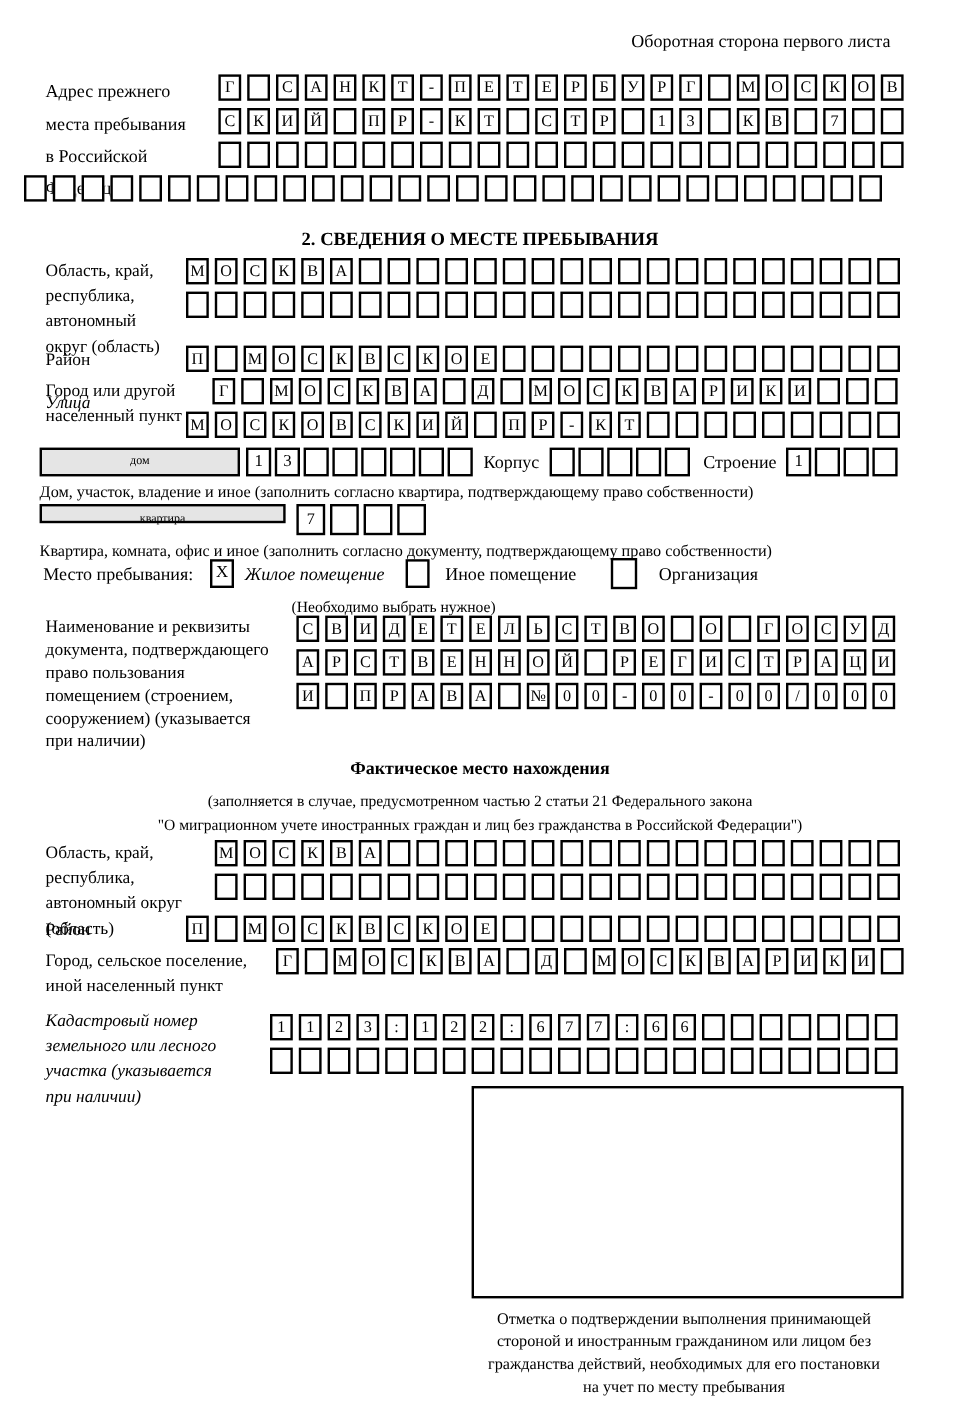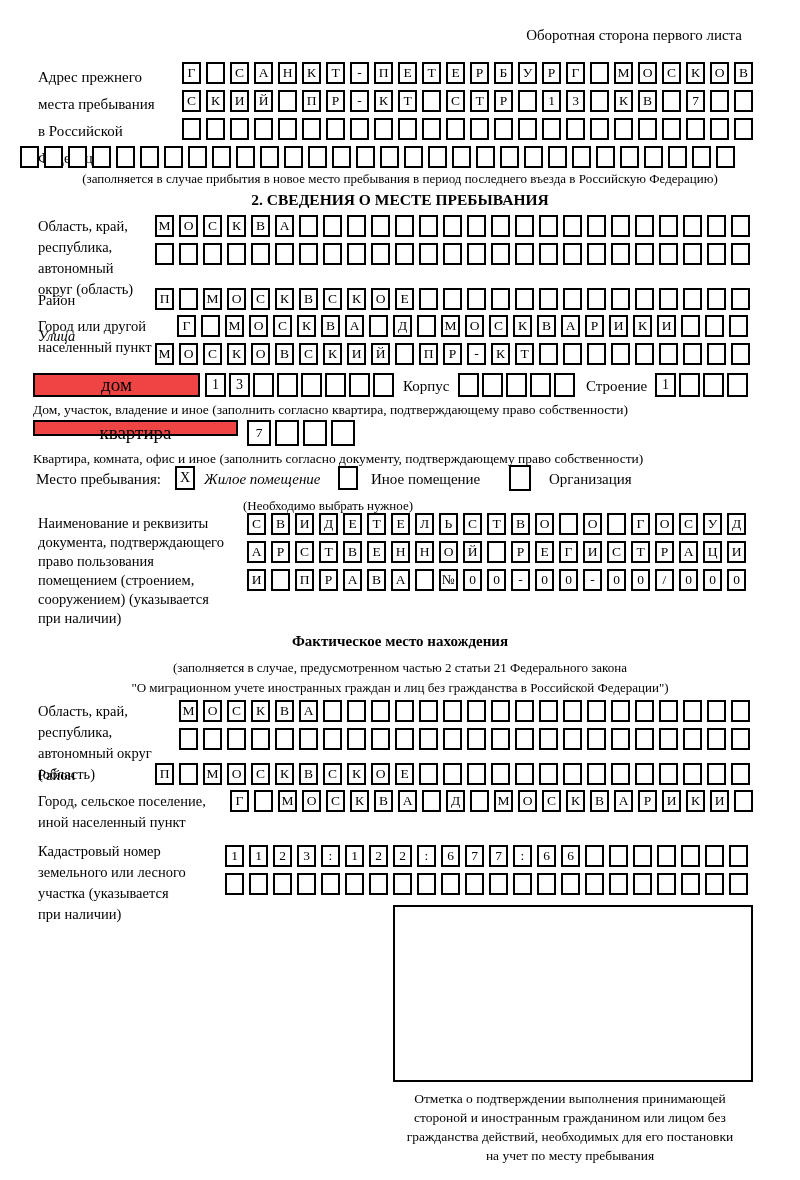--- a/index.html
+++ b/index.html
@@ -11,21 +11,21 @@
   .cr{position:absolute;white-space:nowrap;height:22px;}
   .cell{
     display:inline-block;box-sizing:border-box;width:19px;height:22px;
     border:2px solid #000;margin-right:5px;text-align:center;
     font-size:13.5px;line-height:18px;vertical-align:top;background:#fff;
   }
   .cell.big{width:21px;height:24px;margin-right:3px;line-height:20px;font-size:14px;}
   .cell.kv{width:24px;height:26px;margin-right:4px;line-height:22px;}
   .titlebox{
     position:absolute;box-sizing:border-box;border:2px solid #000;
-    text-align:center;font-size:19px;background:#ef4444;
+    text-align:center;font-size:10px;background:#e5e5e5;
   }
   .center{position:absolute;left:0;width:800px;text-align:center;}
   .sect-title{font-weight:bold;font-size:15.5px;}
   .note{font-size:13px;}
   .caption{position:absolute;font-size:13.5px;white-space:nowrap;}
   .chk{
     position:absolute;box-sizing:border-box;width:20px;height:24px;border:2px solid #000;
     text-align:center;font-size:14px;line-height:20px;background:#fff;
   }
   .stamp{position:absolute;box-sizing:border-box;border:2px solid #000;background:#fff;}
@@ -41,21 +41,20 @@
   <div class="lbl" style="left:38px;top:64px;line-height:27px;font-size:15px;">
       <div>Адрес прежнего</div>
       <div>места пребывания</div>
       <div>в Российской</div>
       <div>Федерации</div>
     </div>
   <div class="cr" style="left:182px;top:62px;"><span class="cell">Г</span><span class="cell"></span><span class="cell">С</span><span class="cell">А</span><span class="cell">Н</span><span class="cell">К</span><span class="cell">Т</span><span class="cell">-</span><span class="cell">П</span><span class="cell">Е</span><span class="cell">Т</span><span class="cell">Е</span><span class="cell">Р</span><span class="cell">Б</span><span class="cell">У</span><span class="cell">Р</span><span class="cell">Г</span><span class="cell"></span><span class="cell">М</span><span class="cell">О</span><span class="cell">С</span><span class="cell">К</span><span class="cell">О</span><span class="cell">В</span></div>
   <div class="cr" style="left:182px;top:90px;"><span class="cell">С</span><span class="cell">К</span><span class="cell">И</span><span class="cell">Й</span><span class="cell"></span><span class="cell">П</span><span class="cell">Р</span><span class="cell">-</span><span class="cell">К</span><span class="cell">Т</span><span class="cell"></span><span class="cell">С</span><span class="cell">Т</span><span class="cell">Р</span><span class="cell"></span><span class="cell">1</span><span class="cell">3</span><span class="cell"></span><span class="cell">К</span><span class="cell">В</span><span class="cell"></span><span class="cell">7</span><span class="cell"></span><span class="cell"></span></div>
   <div class="cr" style="left:182px;top:118px;"><span class="cell"></span><span class="cell"></span><span class="cell"></span><span class="cell"></span><span class="cell"></span><span class="cell"></span><span class="cell"></span><span class="cell"></span><span class="cell"></span><span class="cell"></span><span class="cell"></span><span class="cell"></span><span class="cell"></span><span class="cell"></span><span class="cell"></span><span class="cell"></span><span class="cell"></span><span class="cell"></span><span class="cell"></span><span class="cell"></span><span class="cell"></span><span class="cell"></span><span class="cell"></span><span class="cell"></span></div>
   <div class="cr" style="left:20px;top:146px;"><span class="cell"></span><span class="cell"></span><span class="cell"></span><span class="cell"></span><span class="cell"></span><span class="cell"></span><span class="cell"></span><span class="cell"></span><span class="cell"></span><span class="cell"></span><span class="cell"></span><span class="cell"></span><span class="cell"></span><span class="cell"></span><span class="cell"></span><span class="cell"></span><span class="cell"></span><span class="cell"></span><span class="cell"></span><span class="cell"></span><span class="cell"></span><span class="cell"></span><span class="cell"></span><span class="cell"></span><span class="cell"></span><span class="cell"></span><span class="cell"></span><span class="cell"></span><span class="cell"></span><span class="cell"></span></div>
-  <div class="center note" style="top:171px;">(заполняется в случае прибытия в новое место пребывания в период последнего въезда в Российскую Федерацию)</div>
 
   <div class="center sect-title" style="top:191px;">2. СВЕДЕНИЯ О МЕСТЕ ПРЕБЫВАНИЯ</div>
 
   <div class="lbl" style="left:38px;top:216px;">
       <div>Область, край,</div>
       <div>республика,</div>
       <div>автономный</div>
       <div>округ (область)</div>
     </div>
   <div class="cr" style="left:155px;top:215px;"><span class="cell">М</span><span class="cell">О</span><span class="cell">С</span><span class="cell">К</span><span class="cell">В</span><span class="cell">А</span><span class="cell"></span><span class="cell"></span><span class="cell"></span><span class="cell"></span><span class="cell"></span><span class="cell"></span><span class="cell"></span><span class="cell"></span><span class="cell"></span><span class="cell"></span><span class="cell"></span><span class="cell"></span><span class="cell"></span><span class="cell"></span><span class="cell"></span><span class="cell"></span><span class="cell"></span><span class="cell"></span><span class="cell"></span></div>
@@ -123,21 +122,21 @@
 
   <div class="lbl" style="left:38px;top:765px;">Район</div>
   <div class="cr" style="left:155px;top:763px;"><span class="cell">П</span><span class="cell"></span><span class="cell">М</span><span class="cell">О</span><span class="cell">С</span><span class="cell">К</span><span class="cell">В</span><span class="cell">С</span><span class="cell">К</span><span class="cell">О</span><span class="cell">Е</span><span class="cell"></span><span class="cell"></span><span class="cell"></span><span class="cell"></span><span class="cell"></span><span class="cell"></span><span class="cell"></span><span class="cell"></span><span class="cell"></span><span class="cell"></span><span class="cell"></span><span class="cell"></span><span class="cell"></span><span class="cell"></span></div>
 
   <div class="lbl" style="left:38px;top:791px;">
       <div>Город, сельское поселение,</div>
       <div>иной населенный пункт</div>
     </div>
   <div class="cr" style="left:230px;top:790px;"><span class="cell">Г</span><span class="cell"></span><span class="cell">М</span><span class="cell">О</span><span class="cell">С</span><span class="cell">К</span><span class="cell">В</span><span class="cell">А</span><span class="cell"></span><span class="cell">Д</span><span class="cell"></span><span class="cell">М</span><span class="cell">О</span><span class="cell">С</span><span class="cell">К</span><span class="cell">В</span><span class="cell">А</span><span class="cell">Р</span><span class="cell">И</span><span class="cell">К</span><span class="cell">И</span><span class="cell"></span></div>
 
-  <div class="lbl" style="left:38px;top:841px;">
+  <div class="lbl" style="left:38px;top:841px;font-style:italic;">
       <div>Кадастровый номер</div>
       <div>земельного или лесного</div>
       <div>участка (указывается</div>
       <div>при наличии)</div>
     </div>
   <div class="cr" style="left:225px;top:845px;"><span class="cell">1</span><span class="cell">1</span><span class="cell">2</span><span class="cell">3</span><span class="cell">:</span><span class="cell">1</span><span class="cell">2</span><span class="cell">2</span><span class="cell">:</span><span class="cell">6</span><span class="cell">7</span><span class="cell">7</span><span class="cell">:</span><span class="cell">6</span><span class="cell">6</span><span class="cell"></span><span class="cell"></span><span class="cell"></span><span class="cell"></span><span class="cell"></span><span class="cell"></span><span class="cell"></span></div>
   <div class="cr" style="left:225px;top:873px;"><span class="cell"></span><span class="cell"></span><span class="cell"></span><span class="cell"></span><span class="cell"></span><span class="cell"></span><span class="cell"></span><span class="cell"></span><span class="cell"></span><span class="cell"></span><span class="cell"></span><span class="cell"></span><span class="cell"></span><span class="cell"></span><span class="cell"></span><span class="cell"></span><span class="cell"></span><span class="cell"></span><span class="cell"></span><span class="cell"></span><span class="cell"></span><span class="cell"></span></div>
 
   <div class="stamp" style="left:393px;top:905px;width:360px;height:177px;"></div>
   <div class="stampcap" style="left:370px;top:1089px;width:400px;">

